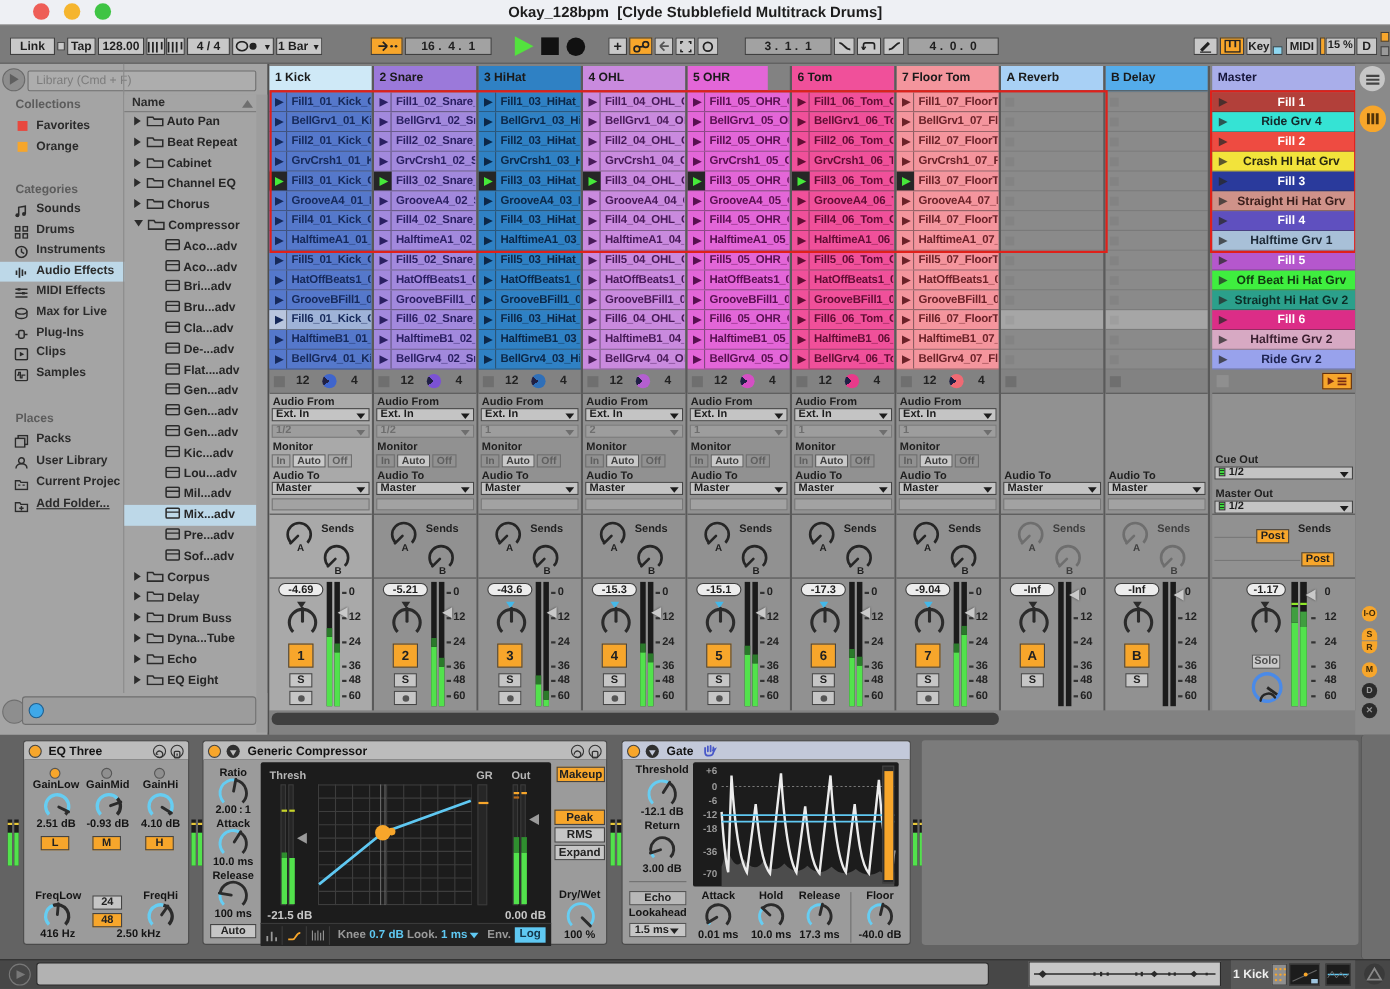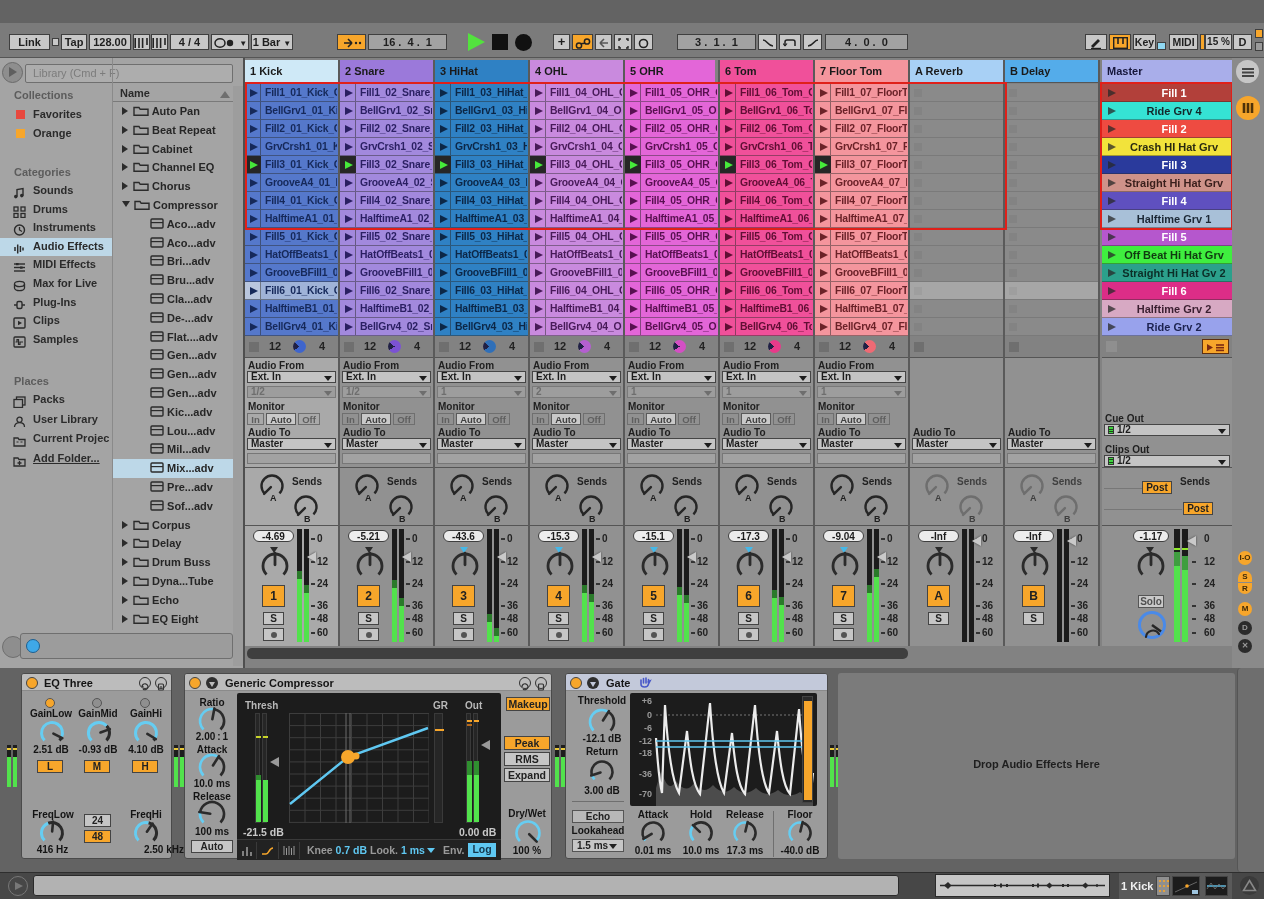--- a/index.html
+++ b/index.html
@@ -1,20 +1,26 @@
 <!DOCTYPE html>
 <html><head><meta charset="utf-8"><style>
 *{margin:0;padding:0;box-sizing:border-box;font-family:"Liberation Sans",sans-serif;}
 html,body{width:1264px;height:899px;overflow:hidden;background:#636363;}
 #app{position:relative;width:1264px;height:899px;}
 .abs{position:absolute;}
 .b{font-weight:bold;}
 </style></head><body>
 <div id="app">
 
+<div class="abs" style="left:0;top:0;width:1264px;height:23px;background:#eef0f4;border-bottom:1px solid #9a9a9a;">
+ <div class="abs" style="left:30px;top:3px;width:15px;height:15px;border-radius:50%;background:#ee5e57;"></div>
+ <div class="abs" style="left:58px;top:3px;width:15px;height:15px;border-radius:50%;background:#f5b52e;"></div>
+ <div class="abs" style="left:86px;top:3px;width:15px;height:15px;border-radius:50%;background:#3fc444;"></div>
+ <div class="abs b" style="left:0;right:0;top:3px;text-align:center;font-size:13.5px;color:#1c1c1c;">Okay_128bpm&nbsp; [Clyde Stubblefield Multitrack Drums]</div>
+</div>
 <div class="abs" style="left:0;top:23px;width:1264px;height:35px;background:#7b7b7b;border-bottom:1px solid #555;">
       <div class="abs b" style="left:9px;top:11px;width:41px;height:16px;background:#c8c8c8;color:#1f1f1f;border:1px solid #3f3f3f;font-size:11px;text-align:center;line-height:14px;">Link</div>
       <div class="abs" style="left:52px;top:15px;width:7px;height:8px;background:#c8c8c8;border:1px solid #3f3f3f;"></div>
       <div class="abs b" style="left:61px;top:11px;width:26px;height:16px;background:#c8c8c8;color:#1f1f1f;border:1px solid #3f3f3f;font-size:11px;text-align:center;line-height:14px;">Tap</div>
       <div class="abs b" style="left:89px;top:11px;width:42px;height:16px;background:#c8c8c8;color:#1f1f1f;border:1px solid #3f3f3f;font-size:11px;text-align:center;line-height:14px;">128.00</div>
       <div class="abs b" style="left:133px;top:11px;width:17px;height:16px;background:#c8c8c8;color:#1f1f1f;border:1px solid #3f3f3f;font-size:9px;text-align:center;line-height:14px;"><svg width="15" height="10" style="vertical-align:middle">
           <g stroke="#222" stroke-width="1.6">
             <line x1="1.2" y1="0" x2="1.2" y2="10"></line>
             <line x1="5" y1="0" x2="5" y2="10"></line>
             <line x1="8.6" y1="0" x2="8.6" y2="10"></line>
@@ -569,21 +575,21 @@
       <div class="abs" style="left:285px;top:242px;width:93px;height:18px;background:#c98ade;border-bottom:1px solid rgba(40,40,40,0.45);">
         <div class="abs" style="left:0;top:0;width:16px;height:17px;background:#c98ade;border-right:1px solid rgba(40,40,40,0.5);"></div>
         <div class="abs" style="left:5px;top:4.5px;width:0;height:0;border-left:8px solid #471a58;border-top:4.5px solid transparent;border-bottom:4.5px solid transparent;"></div>
         <div class="abs b" style="left:20px;top:3.2px;right:1px;font-size:10.4px;letter-spacing:-0.2px;color:#471a58;white-space:nowrap;overflow:hidden;">HalftimeB1_04_OHL_Cly</div>
       </div>
       <div class="abs" style="left:285px;top:260px;width:93px;height:18px;background:#c98ade;border-bottom:1px solid rgba(40,40,40,0.45);">
         <div class="abs" style="left:0;top:0;width:16px;height:17px;background:#c98ade;border-right:1px solid rgba(40,40,40,0.5);"></div>
         <div class="abs" style="left:5px;top:4.5px;width:0;height:0;border-left:8px solid #471a58;border-top:4.5px solid transparent;border-bottom:4.5px solid transparent;"></div>
         <div class="abs b" style="left:20px;top:3.2px;right:1px;font-size:10.4px;letter-spacing:-0.2px;color:#471a58;white-space:nowrap;overflow:hidden;">BellGrv4_04_OHL_Cly</div>
       </div>
-      <div class="abs b" style="left:380px;top:2px;width:90px;height:23px;background:#e366d8;color:#1a1a1a;font-size:11px;line-height:23px;padding-left:5px;border-bottom:1px solid #555;">5 OHR</div>
+      <div class="abs b" style="left:380px;top:2px;width:73px;height:23px;background:#e366d8;color:#1a1a1a;font-size:11px;line-height:23px;padding-left:5px;border-bottom:1px solid #555;">5 OHR</div>
       <div class="abs" style="left:380px;top:26px;width:93px;height:18px;background:#e366d8;border-bottom:1px solid rgba(40,40,40,0.45);">
         <div class="abs" style="left:0;top:0;width:16px;height:17px;background:#e366d8;border-right:1px solid rgba(40,40,40,0.5);"></div>
         <div class="abs" style="left:5px;top:4.5px;width:0;height:0;border-left:8px solid #581050;border-top:4.5px solid transparent;border-bottom:4.5px solid transparent;"></div>
         <div class="abs b" style="left:20px;top:3.2px;right:1px;font-size:10.4px;letter-spacing:-0.2px;color:#581050;white-space:nowrap;overflow:hidden;">Fill1_05_OHR_Cly</div>
       </div>
       <div class="abs" style="left:380px;top:44px;width:93px;height:18px;background:#e366d8;border-bottom:1px solid rgba(40,40,40,0.45);">
         <div class="abs" style="left:0;top:0;width:16px;height:17px;background:#e366d8;border-right:1px solid rgba(40,40,40,0.5);"></div>
         <div class="abs" style="left:5px;top:4.5px;width:0;height:0;border-left:8px solid #581050;border-top:4.5px solid transparent;border-bottom:4.5px solid transparent;"></div>
         <div class="abs b" style="left:20px;top:3.2px;right:1px;font-size:10.4px;letter-spacing:-0.2px;color:#581050;white-space:nowrap;overflow:hidden;">BellGrv1_05_OHR_Cly</div>
       </div>
@@ -1078,21 +1084,21 @@
       <div class="abs b" style="left:668px;top:369px;font-size:10px;color:#1f1f1f;white-space:nowrap;">Audio To</div>
       <div class="abs b" style="left:667px;top:380px;width:89px;height:12px;background:#c4c4c4;color:#1c1c1c;border:1px solid #454545;font-size:10px;line-height:10px;padding-left:3px;white-space:nowrap;overflow:hidden;">Master<span class="abs" style="right:3px;top:3.5px;width:0;height:0;border-top:5px solid #1c1c1c;border-left:4px solid transparent;border-right:4px solid transparent;"></span></div>
       <div class="abs" style="left:667px;top:395px;width:89px;height:11px;background:#a2a2a2;border:1px solid #777;"></div>
       <div class="abs" style="left:760px;top:299px;width:93px;height:110px;background:#919191;border-top:1px solid #555;"></div>
       <div class="abs b" style="left:763px;top:369px;font-size:10px;color:#1f1f1f;white-space:nowrap;">Audio To</div>
       <div class="abs b" style="left:762px;top:380px;width:89px;height:12px;background:#c4c4c4;color:#1c1c1c;border:1px solid #454545;font-size:10px;line-height:10px;padding-left:3px;white-space:nowrap;overflow:hidden;">Master<span class="abs" style="right:3px;top:3.5px;width:0;height:0;border-top:5px solid #1c1c1c;border-left:4px solid transparent;border-right:4px solid transparent;"></span></div>
       <div class="abs" style="left:762px;top:395px;width:89px;height:11px;background:#a2a2a2;border:1px solid #777;"></div>
       <div class="abs" style="left:857px;top:299px;width:130px;height:110px;background:#919191;border-top:1px solid #555;"></div>
       <div class="abs b" style="left:860px;top:355px;font-size:10px;color:#1f1f1f;white-space:nowrap;">Cue Out</div>
       <div class="abs b" style="left:859px;top:366px;width:126px;height:12px;background:#c4c4c4;color:#1c1c1c;border:1px solid #454545;font-size:10px;line-height:10px;padding-left:3px;white-space:nowrap;overflow:hidden;"><span style="display:inline-block;width:6px;height:8px;background:repeating-linear-gradient(to bottom,#3fd43f 0 1.5px,#1a4a1a 1.5px 2.5px);margin-right:3px;vertical-align:-1px;border:0.5px solid #333;"></span>1/2<span class="abs" style="right:3px;top:3.5px;width:0;height:0;border-top:5px solid #1c1c1c;border-left:4px solid transparent;border-right:4px solid transparent;"></span></div>
-      <div class="abs b" style="left:860px;top:386px;font-size:10px;color:#1f1f1f;white-space:nowrap;">Clips Out</div>
+      <div class="abs b" style="left:860px;top:386px;font-size:10px;color:#1f1f1f;white-space:nowrap;">Master Out</div>
       <div class="abs b" style="left:859px;top:397px;width:126px;height:12px;background:#c4c4c4;color:#1c1c1c;border:1px solid #454545;font-size:10px;line-height:10px;padding-left:3px;white-space:nowrap;overflow:hidden;"><span style="display:inline-block;width:6px;height:8px;background:repeating-linear-gradient(to bottom,#3fd43f 0 1.5px,#1a4a1a 1.5px 2.5px);margin-right:3px;vertical-align:-1px;border:0.5px solid #333;"></span>1/2<span class="abs" style="right:3px;top:3.5px;width:0;height:0;border-top:5px solid #1c1c1c;border-left:4px solid transparent;border-right:4px solid transparent;"></span></div>
       <div class="abs" style="left:0px;top:409px;width:93px;height:58px;background:#a9a9a9;border-top:1px solid #555;"></div>
       <div class="abs b" style="left:47px;top:418px;font-size:10px;color:#1f1f1f;">Sends</div>
       <svg style="position:absolute;left:14px;top:415px" width="26" height="26" viewBox="0 0 26 26">
         <path d="M 5.58 20.42 A 10.5 10.5 0 1 1 20.42 20.42" stroke="#262626" stroke-width="2.4" fill="none" stroke-linecap="butt"></path>
         <line x1="11.89" y1="14.11" x2="5.08" y2="20.92" stroke="#262626" stroke-width="2.4" stroke-linecap="round"></line>
       </svg>
       <div class="abs b" style="left:25px;top:435px;font-size:9px;color:#1f1f1f;">A</div>
       <svg style="position:absolute;left:48px;top:436px" width="26" height="26" viewBox="0 0 26 26">
         <path d="M 5.58 20.42 A 10.5 10.5 0 1 1 20.42 20.42" stroke="#262626" stroke-width="2.4" fill="none" stroke-linecap="butt"></path>
@@ -1596,21 +1602,21 @@
           <line x1="13.15" y1="11.43" x2="14.08" y2="1.55" stroke="#2b2b2b" stroke-width="2.6" stroke-linecap="round"></line>
         </svg>
         <svg style="position:absolute;left:111px;top:146px" width="26" height="26" viewBox="0 0 26 26">
           <path d="M 15.45 2.79 A 10.5 10.5 0 0 1 20.42 20.42" stroke="#2b2b2b" stroke-width="3" fill="none" stroke-linecap="butt"></path>
           <path d="M 5.58 20.42 A 10.5 10.5 0 0 1 15.45 2.79" stroke="#66cdf2" stroke-width="3" fill="none" stroke-linecap="butt"></path>
           <line x1="13.91" y1="11.71" x2="19.61" y2="3.59" stroke="#2b2b2b" stroke-width="2.6" stroke-linecap="round"></line>
         </svg>
         <div class="abs b" style="left:62px;top:140px;width:27px;height:13px;background:#c6c6c6;border:1px solid #444;font-size:10px;text-align:center;line-height:12px;color:#222;">24</div>
         <div class="abs b" style="left:62px;top:156px;width:27px;height:13px;background:#f7a62b;border:1px solid #444;font-size:10px;text-align:center;line-height:12px;color:#222;">48</div>
         <div class="abs b" style="left:3px;top:170px;width:55px;text-align:center;font-size:10px;color:#141414;">416 Hz</div>
-        <div class="abs b" style="left:104px;top:170px;width:58px;text-align:right;font-size:10px;color:#141414;">2.50 kHz</div>
+        <div class="abs b" style="left:84px;top:170px;width:58px;text-align:left;font-size:10px;color:#141414;">2.50 kHz</div>
       </div>
       <div class="abs" style="left:174px;top:77px;width:4px;height:42px;background:#1d1d1d;">
         <div class="abs" style="left:0;bottom:0;width:4px;height:30px;background:#52e24c;"></div>
         <div class="abs" style="left:0;top:3px;width:4px;height:2px;background:#e8c83a;"></div>
       </div>
       <div class="abs" style="left:180px;top:77px;width:4px;height:42px;background:#1d1d1d;">
         <div class="abs" style="left:0;bottom:0;width:4px;height:30px;background:#52e24c;"></div>
         <div class="abs" style="left:0;top:3px;width:4px;height:2px;background:#e8c83a;"></div>
       </div>
       <div class="abs" style="left:184px;top:5px;width:368px;height:186px;background:#9b9b9b;border-radius:3px;border:1px solid #4a4a4a;">
@@ -1836,21 +1842,20 @@
       </div>
       <div class="abs" style="left:830px;top:77px;width:4px;height:42px;background:#1d1d1d;">
         <div class="abs" style="left:0;bottom:0;width:4px;height:30px;background:#52e24c;"></div>
         <div class="abs" style="left:0;top:3px;width:4px;height:2px;background:#e8c83a;"></div>
       </div>
       <div class="abs" style="left:836px;top:77px;width:4px;height:42px;background:#1d1d1d;">
         <div class="abs" style="left:0;bottom:0;width:4px;height:30px;background:#52e24c;"></div>
         <div class="abs" style="left:0;top:3px;width:4px;height:2px;background:#e8c83a;"></div>
       </div>
       <div class="abs" style="left:838px;top:5px;width:397px;height:186px;background:#7b7b7b;border-radius:3px;"></div>
-      <div class="abs b" style="left:838px;top:90px;width:397px;text-align:center;font-size:11px;color:#1f1f1f;">Drop Audio Effects Here</div>
       <div class="abs" style="left:1237px;top:0px;width:27px;height:204px;background:#6e6e6e;border-left:1px solid #555;border-radius:4px 0 0 4px;"></div>
     </div>
     <div class="abs" style="left:0;top:872px;width:1264px;height:27px;background:#474747;border-top:1px solid #2e2e2e;">
       <div class="abs" style="left:8px;top:3px;width:20px;height:20px;border-radius:50%;border:1.6px solid #787878;">
         <div class="abs" style="left:6px;top:4.5px;width:0;height:0;border-left:8px solid #787878;border-top:4.5px solid transparent;border-bottom:4.5px solid transparent;"></div>
       </div>
       <div class="abs" style="left:33px;top:2px;width:866px;height:21px;background:#b2b2b2;border:1px solid #2a2a2a;border-radius:3px;"></div>
       <div class="abs" style="left:935px;top:1px;width:175px;height:23px;background:#c6c6c6;border:1px solid #2a2a2a;"><svg width="173" height="21">
           <line x1="4" y1="10.5" x2="169" y2="10.5" stroke="#2a2a2a" stroke-width="1.4"></line>
           <path d="M8 10.5 l4 -3.5 l3.5 3.5 l-3.5 3.5 Z" fill="#2a2a2a"></path>

